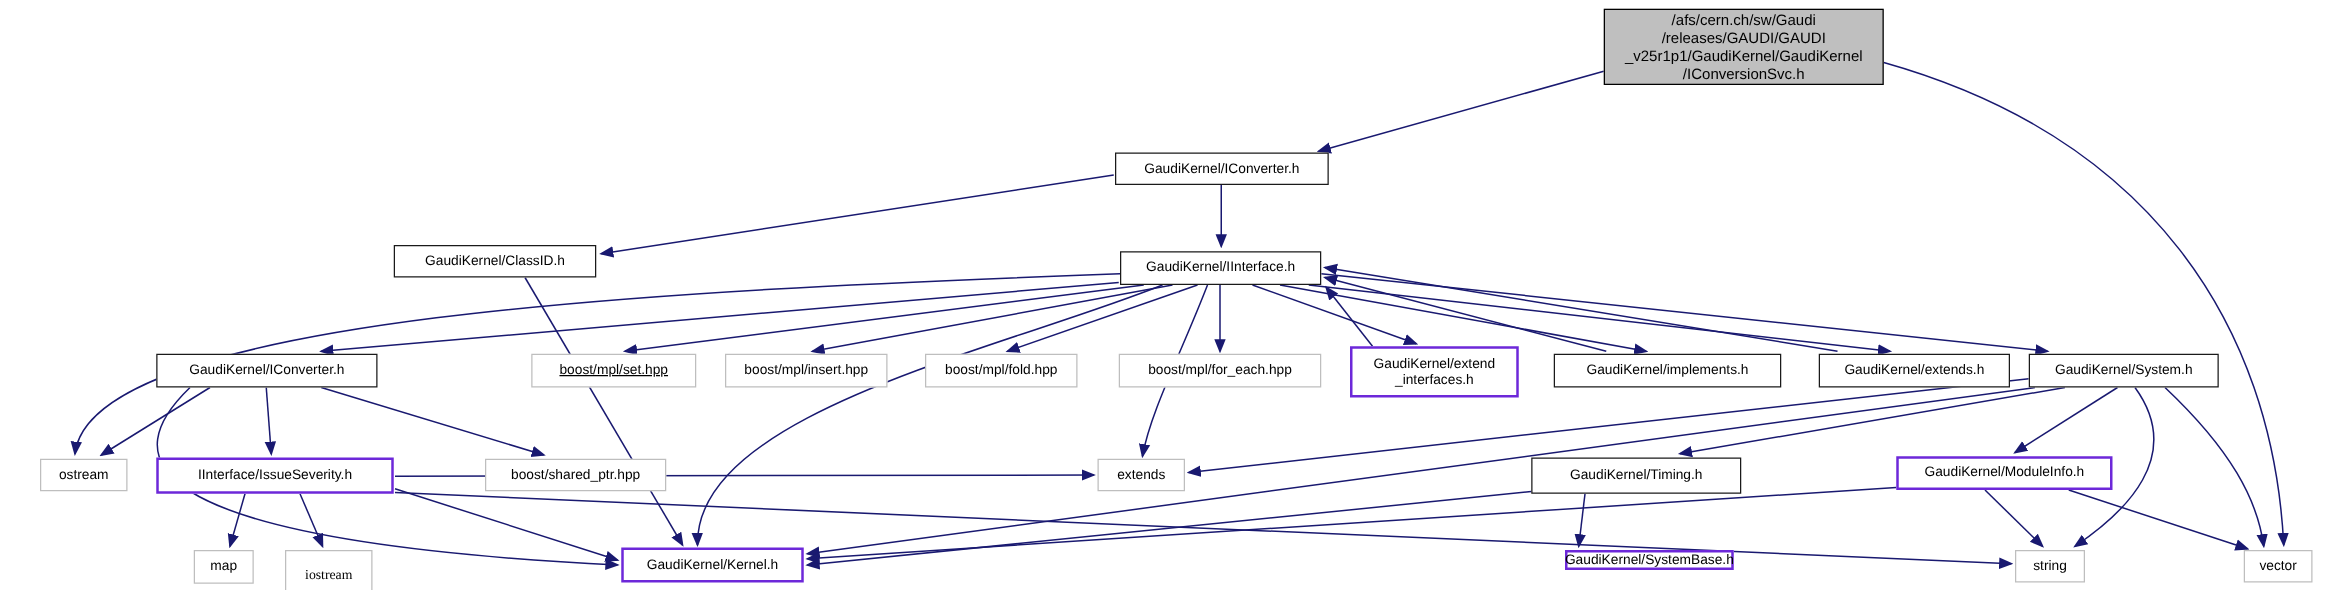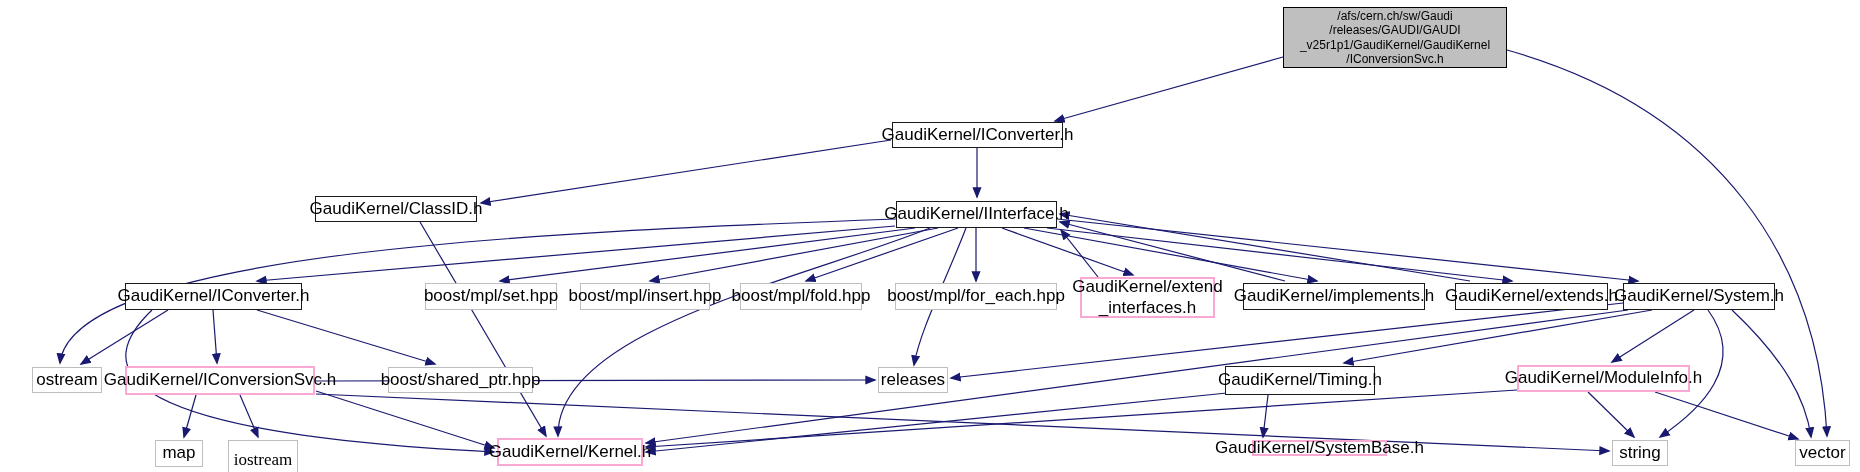--- a/index.html
+++ b/index.html
@@ -9,28 +9,28 @@
     background:#ffffff;
     font-family:"Liberation Sans","DejaVu Sans",sans-serif;
     overflow:hidden;
   }
   #edges{position:absolute;left:0;top:0;width:1860px;height:472px;z-index:0;}
   .node{
     position:absolute;
     box-sizing:border-box;
     display:flex;align-items:center;justify-content:center;
     text-align:center;
-    font-size:17px;line-height:1.18;
+    font-size:11px;line-height:1.18;
     color:#000;background:#ffffff;
     white-space:pre-line;
     z-index:1;
   }
   .node.root{background:#bfbfbf;border:1px solid #000;font-size:12px;}
   .node.internal{border:1px solid #1a1a1a;}
-  .node.internal.bold{border:2px solid #f9a8d4;}
+  .node.internal.bold{border:2px solid #6d28d9;}
   .node.external{border:1px solid #bebebe;}
 </style>
 </head>
 <body>
 
 <div id="canvas">
   <svg id="edges" xmlns="http://www.w3.org/2000/svg" width="1860" height="472" viewBox="0 0 1860 472">
     <defs>
       <marker id="arrow" viewBox="0 0 10 10" refX="8.5" refY="5" markerWidth="9.5" markerHeight="9.5" orient="auto">
         <path d="M0,1 L10,5 L0,9 z" fill="#191970"></path>
@@ -81,34 +81,34 @@
   </svg>
 
 <div class="node root" style="left: 1283px; top: 7px; width: 224px; height: 61px;">/afs/cern.ch/sw/Gaudi
 /releases/GAUDI/GAUDI
 _v25r1p1/GaudiKernel/GaudiKernel
 /IConversionSvc.h</div>
     <div class="node internal" style="left: 892px; top: 122px; width: 171px; height: 26px;">GaudiKernel/IConverter.h</div>
     <div class="node internal" style="left: 315px; top: 196px; width: 162px; height: 26px;">GaudiKernel/ClassID.h</div>
     <div class="node internal" style="left: 896px; top: 201px; width: 161px; height: 27px;">GaudiKernel/IInterface.h</div>
     <div class="node internal" style="left: 125px; top: 283px; width: 177px; height: 27px;">GaudiKernel/IConverter.h</div>
-    <div class="node external" style="left: 425px; top: 283px; width: 132px; height: 27px;">boost/mpl/set.hpp</div>
+    <div class="node external" style="left: 425px; top: 283px; width: 132px; height: 27px; text-decoration: underline;">boost/mpl/set.hpp</div>
     <div class="node external" style="left: 580px; top: 283px; width: 130px; height: 27px;">boost/mpl/insert.hpp</div>
     <div class="node external" style="left: 740px; top: 283px; width: 122px; height: 27px;">boost/mpl/fold.hpp</div>
     <div class="node external" style="left: 895px; top: 283px; width: 162px; height: 27px;">boost/mpl/for_each.hpp</div>
     <div class="node internal bold" style="left: 1080px; top: 277px; width: 135px; height: 41px;">GaudiKernel/extend
 _interfaces.h</div>
     <div class="node internal" style="left: 1455px; top: 283px; width: 153px; height: 27px;">GaudiKernel/extends.h</div>
     <div class="node internal" style="left: 1243px; top: 283px; width: 182px; height: 27px;">GaudiKernel/implements.h</div>
     <div class="node internal" style="left: 1623px; top: 283px; width: 152px; height: 27px;">GaudiKernel/System.h</div>
     <div class="node external" style="left: 32px; top: 367px; width: 70px; height: 26px;">ostream</div>
-    <div class="node internal bold" style="left: 125px; top: 366px; width: 190px; height: 29px;">GaudiKernel/IConversionSvc.h</div>
+    <div class="node internal bold" style="left: 125px; top: 366px; width: 190px; height: 29px;">IInterface/IssueSeverity.h</div>
     <div class="node external" style="left: 388px; top: 367px; width: 145px; height: 26px;">boost/shared_ptr.hpp</div>
-    <div class="node external" style="left: 878px; top: 367px; width: 70px; height: 26px;">releases</div>
-    <div class="node internal" style="left: 1225px; top: 366px; width: 150px; height: 29px;">GaudiKernel/Timing.h</div>
+    <div class="node external" style="left: 878px; top: 367px; width: 70px; height: 26px;">extends</div>
+    <div class="node internal" style="left: 1225px; top: 366px; width: 168px; height: 29px;">GaudiKernel/Timing.h</div>
     <div class="node internal bold" style="left: 1517px; top: 365px; width: 173px; height: 27px;">GaudiKernel/ModuleInfo.h</div>
     <div class="node external" style="left: 155px; top: 440px; width: 48px; height: 27px;">map</div>
     <div class="node external" style="left: 228px; top: 440px; width: 70px; height: 40px; font-family: Liberation Serif, serif;">iostream</div>
     <div class="node internal bold" style="left: 497px; top: 438px; width: 146px; height: 28px;">GaudiKernel/Kernel.h</div>
     <div class="node internal bold" style="left: 1252px; top: 440px; width: 135px; height: 16px;">GaudiKernel/SystemBase.h</div>
     <div class="node external" style="left: 1612px; top: 440px; width: 56px; height: 26px;">string</div>
     <div class="node external" style="left: 1795px; top: 440px; width: 55px; height: 26px;">vector</div>
   </div>
 
 </body></html>

